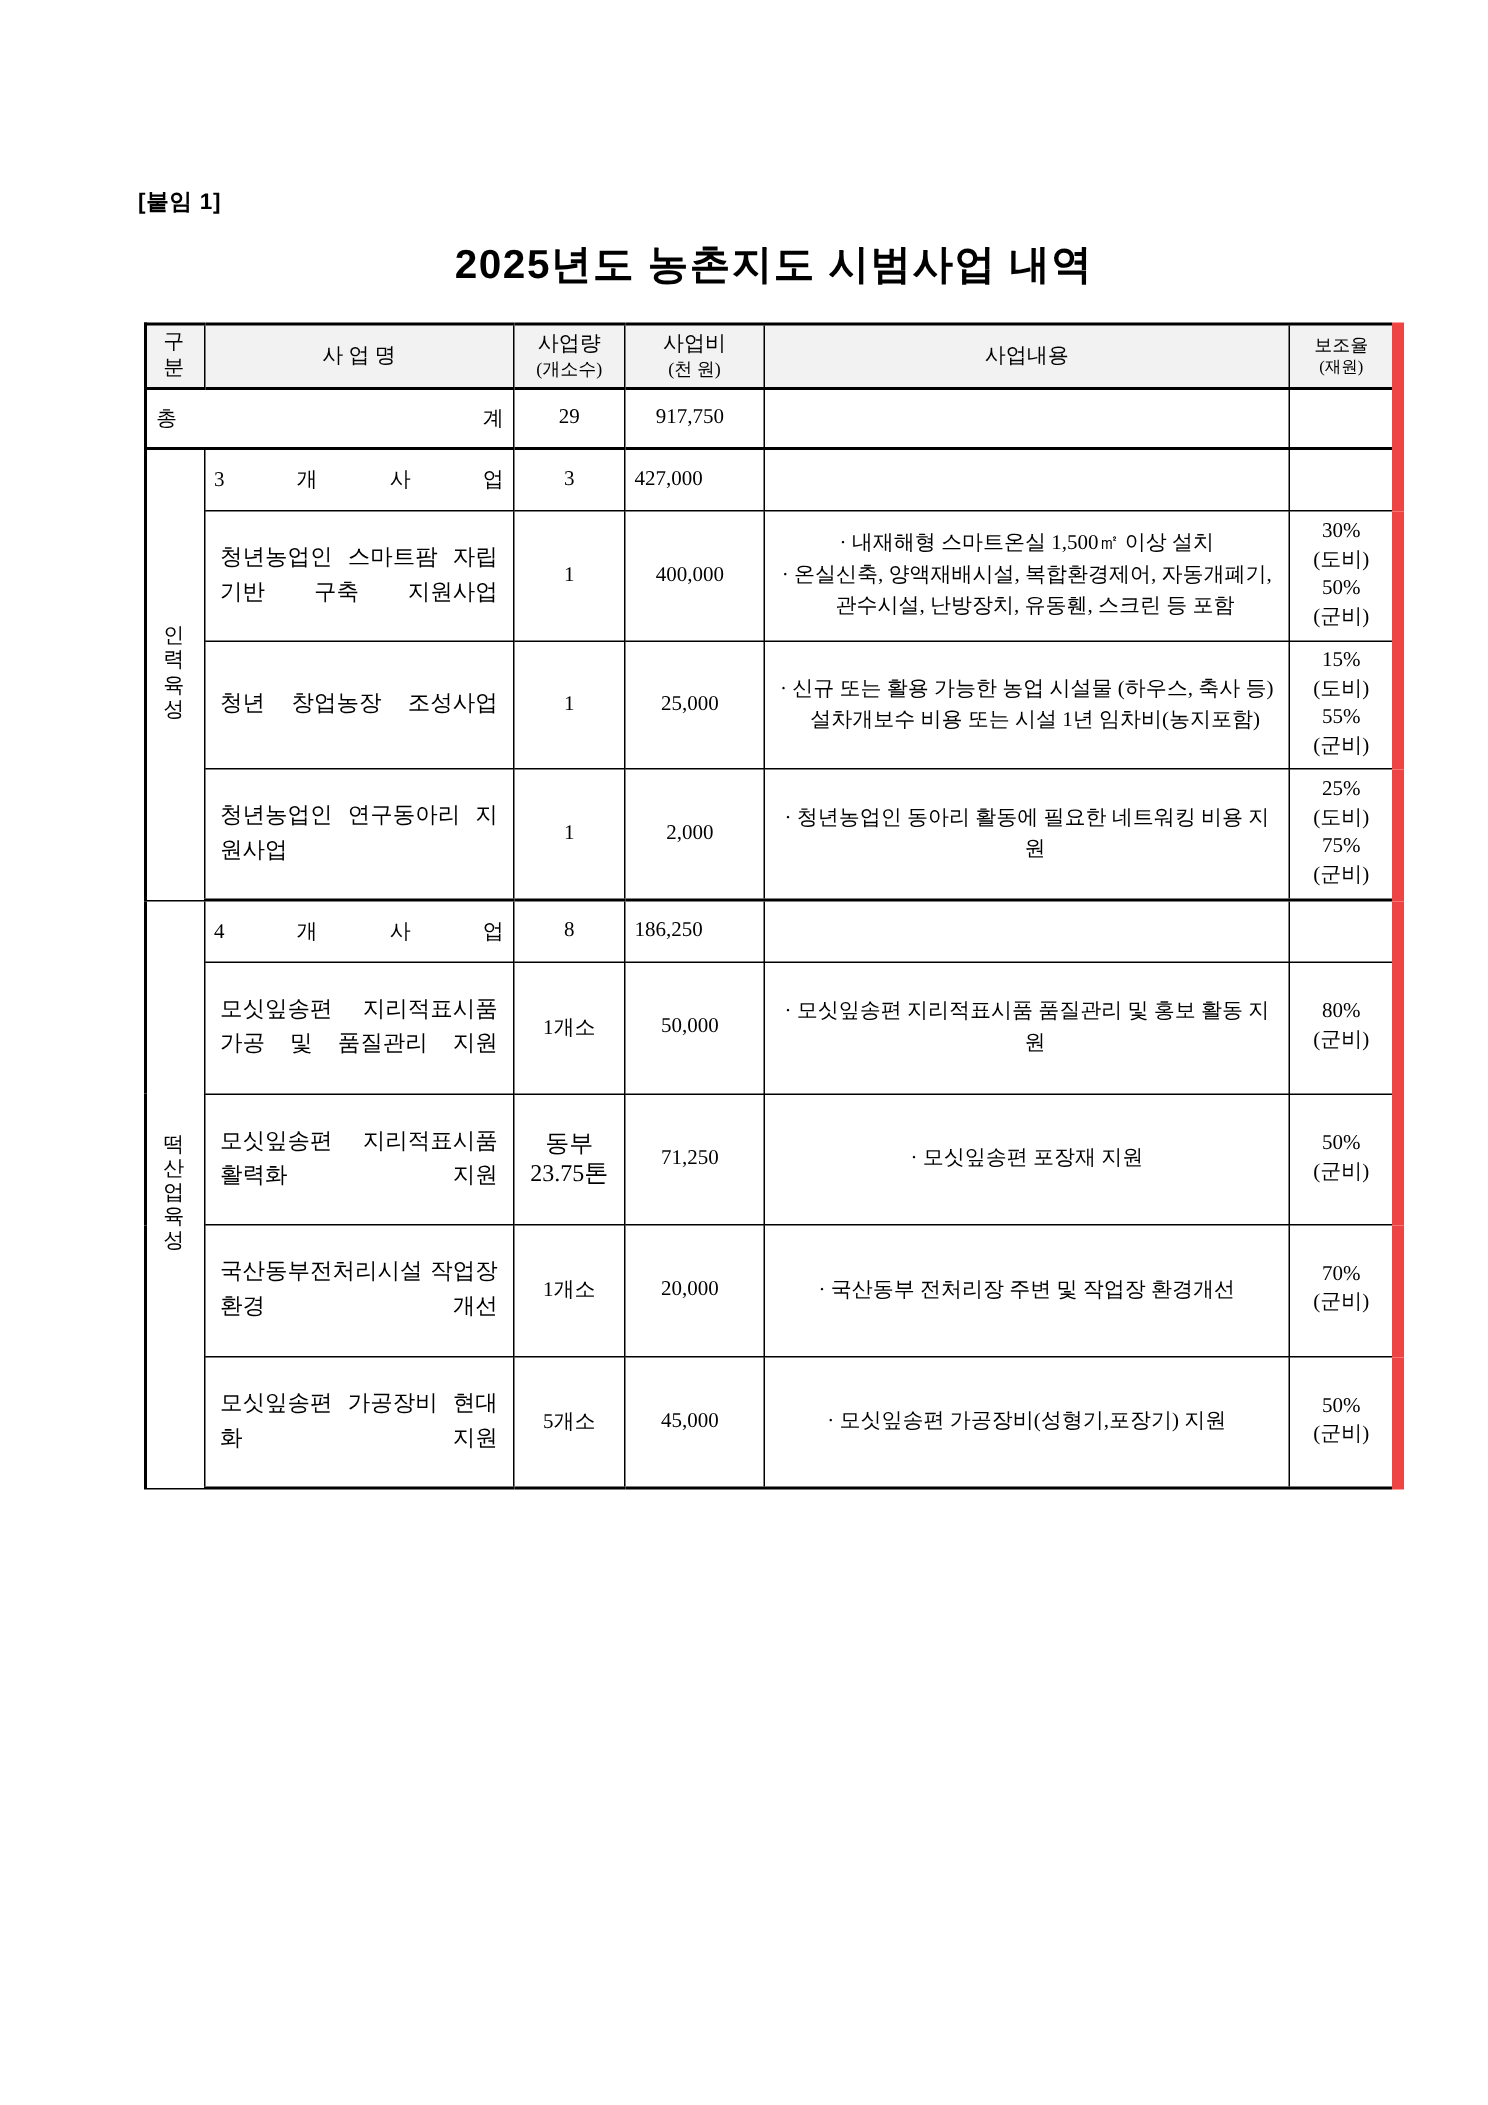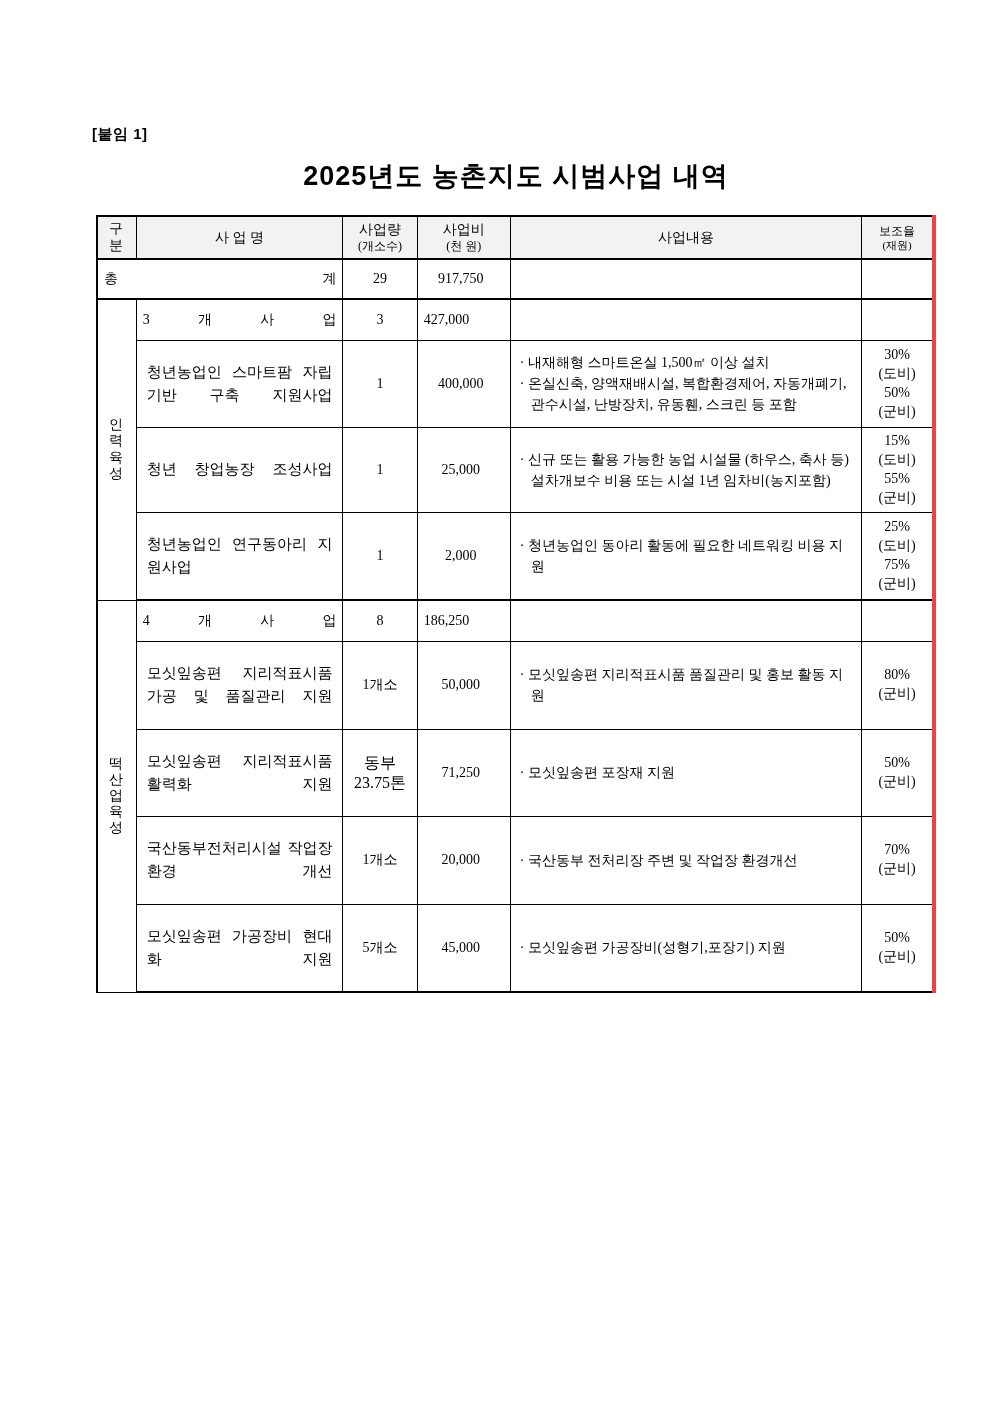--- a/index.html
+++ b/index.html
@@ -51,21 +51,21 @@
     table-layout: fixed;
     font-size: 14px;
   }
   table.main td, table.main th {
     border: 1px solid #000;
     padding: 4px 6px;
     vertical-align: middle;
     font-weight: normal;
   }
   table.main .outer-l { border-left: 2px solid #000; }
-  table.main .outer-r { border-right: 4px solid #ef4444; }
+  table.main .outer-r { border-right: 8px solid #ef4444; }
   .hdr td {
     text-align: center;
     background: #f2f2f2;
     font-size: 14px;
     border-top: 2px solid #000 !important;
     border-bottom: 2px solid #000 !important;
     line-height: 1.25;
   }
   .hdr .sub { font-size: 12px; display: block; }
   .vert {
@@ -102,21 +102,21 @@
     font-size: 15px;
     padding: 20px 10px !important;
   }
   .qty-cell, .cost-cell {
     text-align: center;
     font-size: 14px;
   }
   .cost-cell { text-align: center; padding-right: 12px !important; }
   .sub-total .cost-cell { text-align: left; }
   .content-cell {
-    text-align: left;
+    text-align: center;
     font-size: 14px;
     line-height: 1.5;
     padding: 7px 9px !important;
   }
   .content-cell .li {
     text-indent: -11px;
     padding-left: 11px;
   }
   .rate-cell {
     text-align: center;

